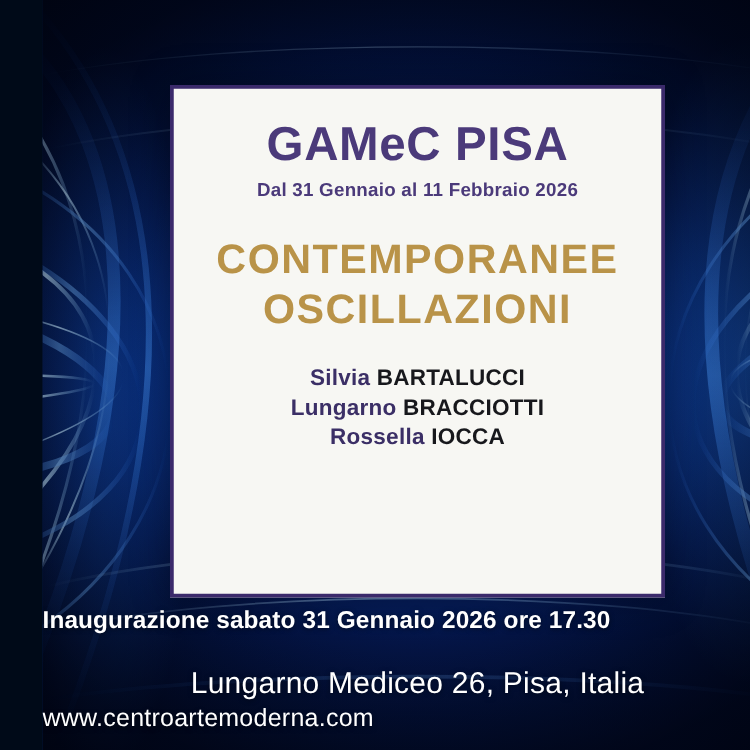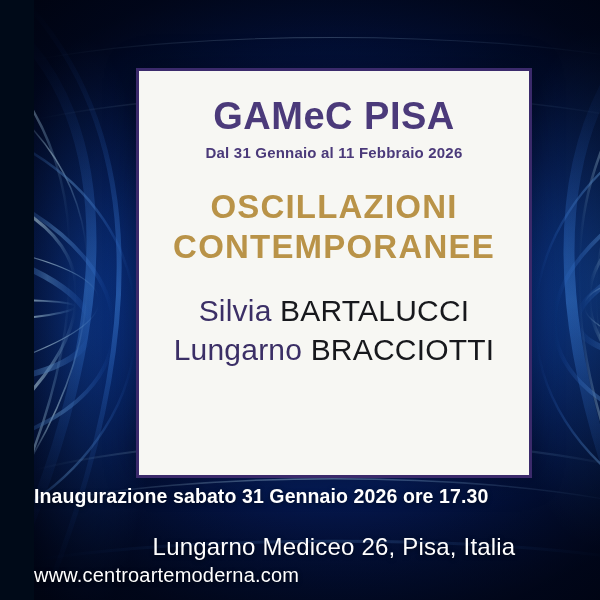--- a/index.html
+++ b/index.html
@@ -89,22 +89,22 @@
     letter-spacing: 1.2px;
   }
   .exhibit-title div {
     white-space: nowrap;
   }
 
   .artists {
     margin-top: 24px;
   }
   .artist {
-    font-size: 30px;
-    font-weight: normal;
+    font-size: 18px;
+    font-weight: bold;
     color: #3b2f66;
     line-height: 1.30;
     letter-spacing: 0.2px;
     white-space: nowrap;
   }
   .artist .surname {
     color: #17181c;
   }
 
   
@@ -202,31 +202,34 @@
     </g>
   </svg>
 
   <div class="vignette"></div>
 
   <div class="card">
     <div class="venue-title">GAMeC PISA</div>
     <div class="venue-dates">Dal 31 Gennaio al 11 Febbraio 2026</div>
 
     <div class="exhibit-title">
+      <div>CONTEMPORANEE</div>
       <div>OSCILLAZIONI</div>
-      <div>CONTEMPORANEE</div>
     </div>
 
     <div class="artists">
       <div class="artist">
         <span>Silvia </span><span class="surname">BARTALUCCI</span>
       </div>
       <div class="artist">
         <span>Lungarno </span><span class="surname">BRACCIOTTI</span>
       </div>
+      <div class="artist">
+        <span>Rossella </span><span class="surname">IOCCA</span>
+      </div>
     </div>
   </div>
 
   <div class="opening">Inaugurazione sabato 31 Gennaio 2026 ore 17.30</div>
   <div class="address">Lungarno Mediceo 26, Pisa, Italia</div>
   <div class="website">www.centroartemoderna.com</div>
 
 </div>
 
 </body></html>

